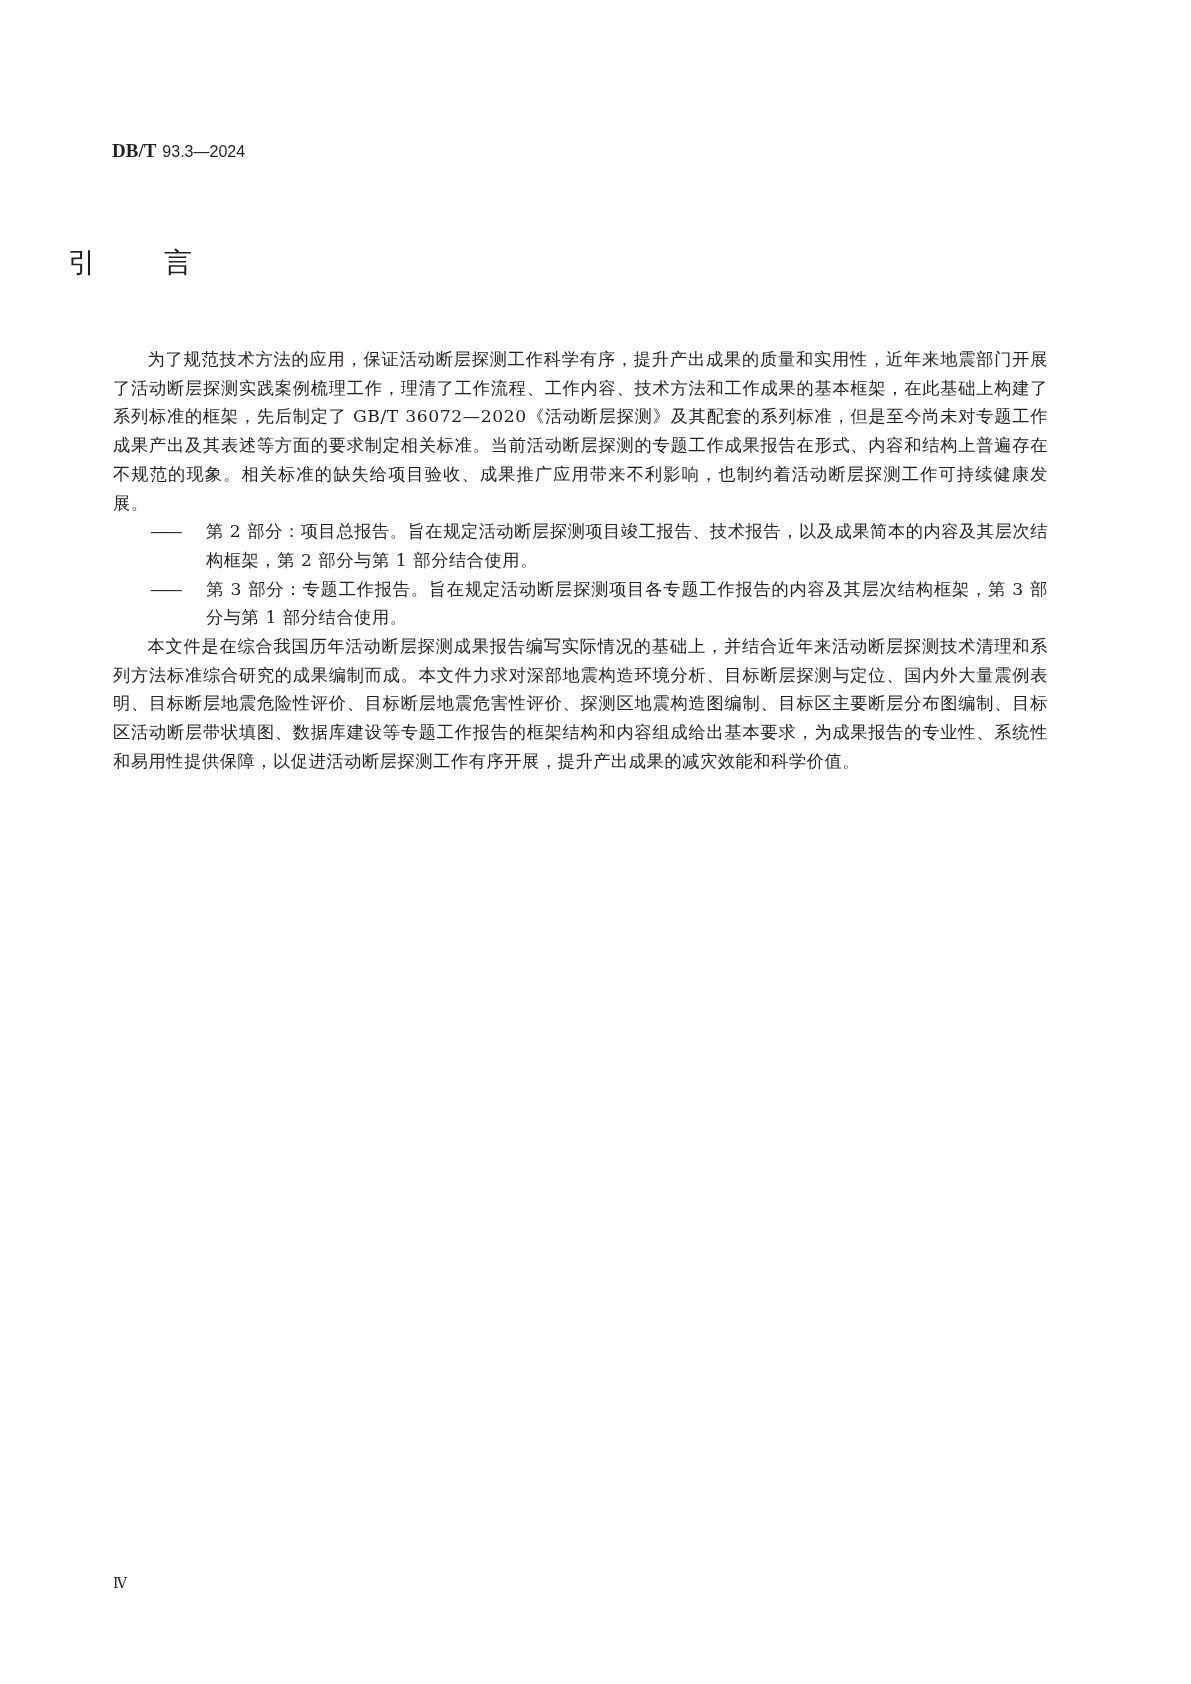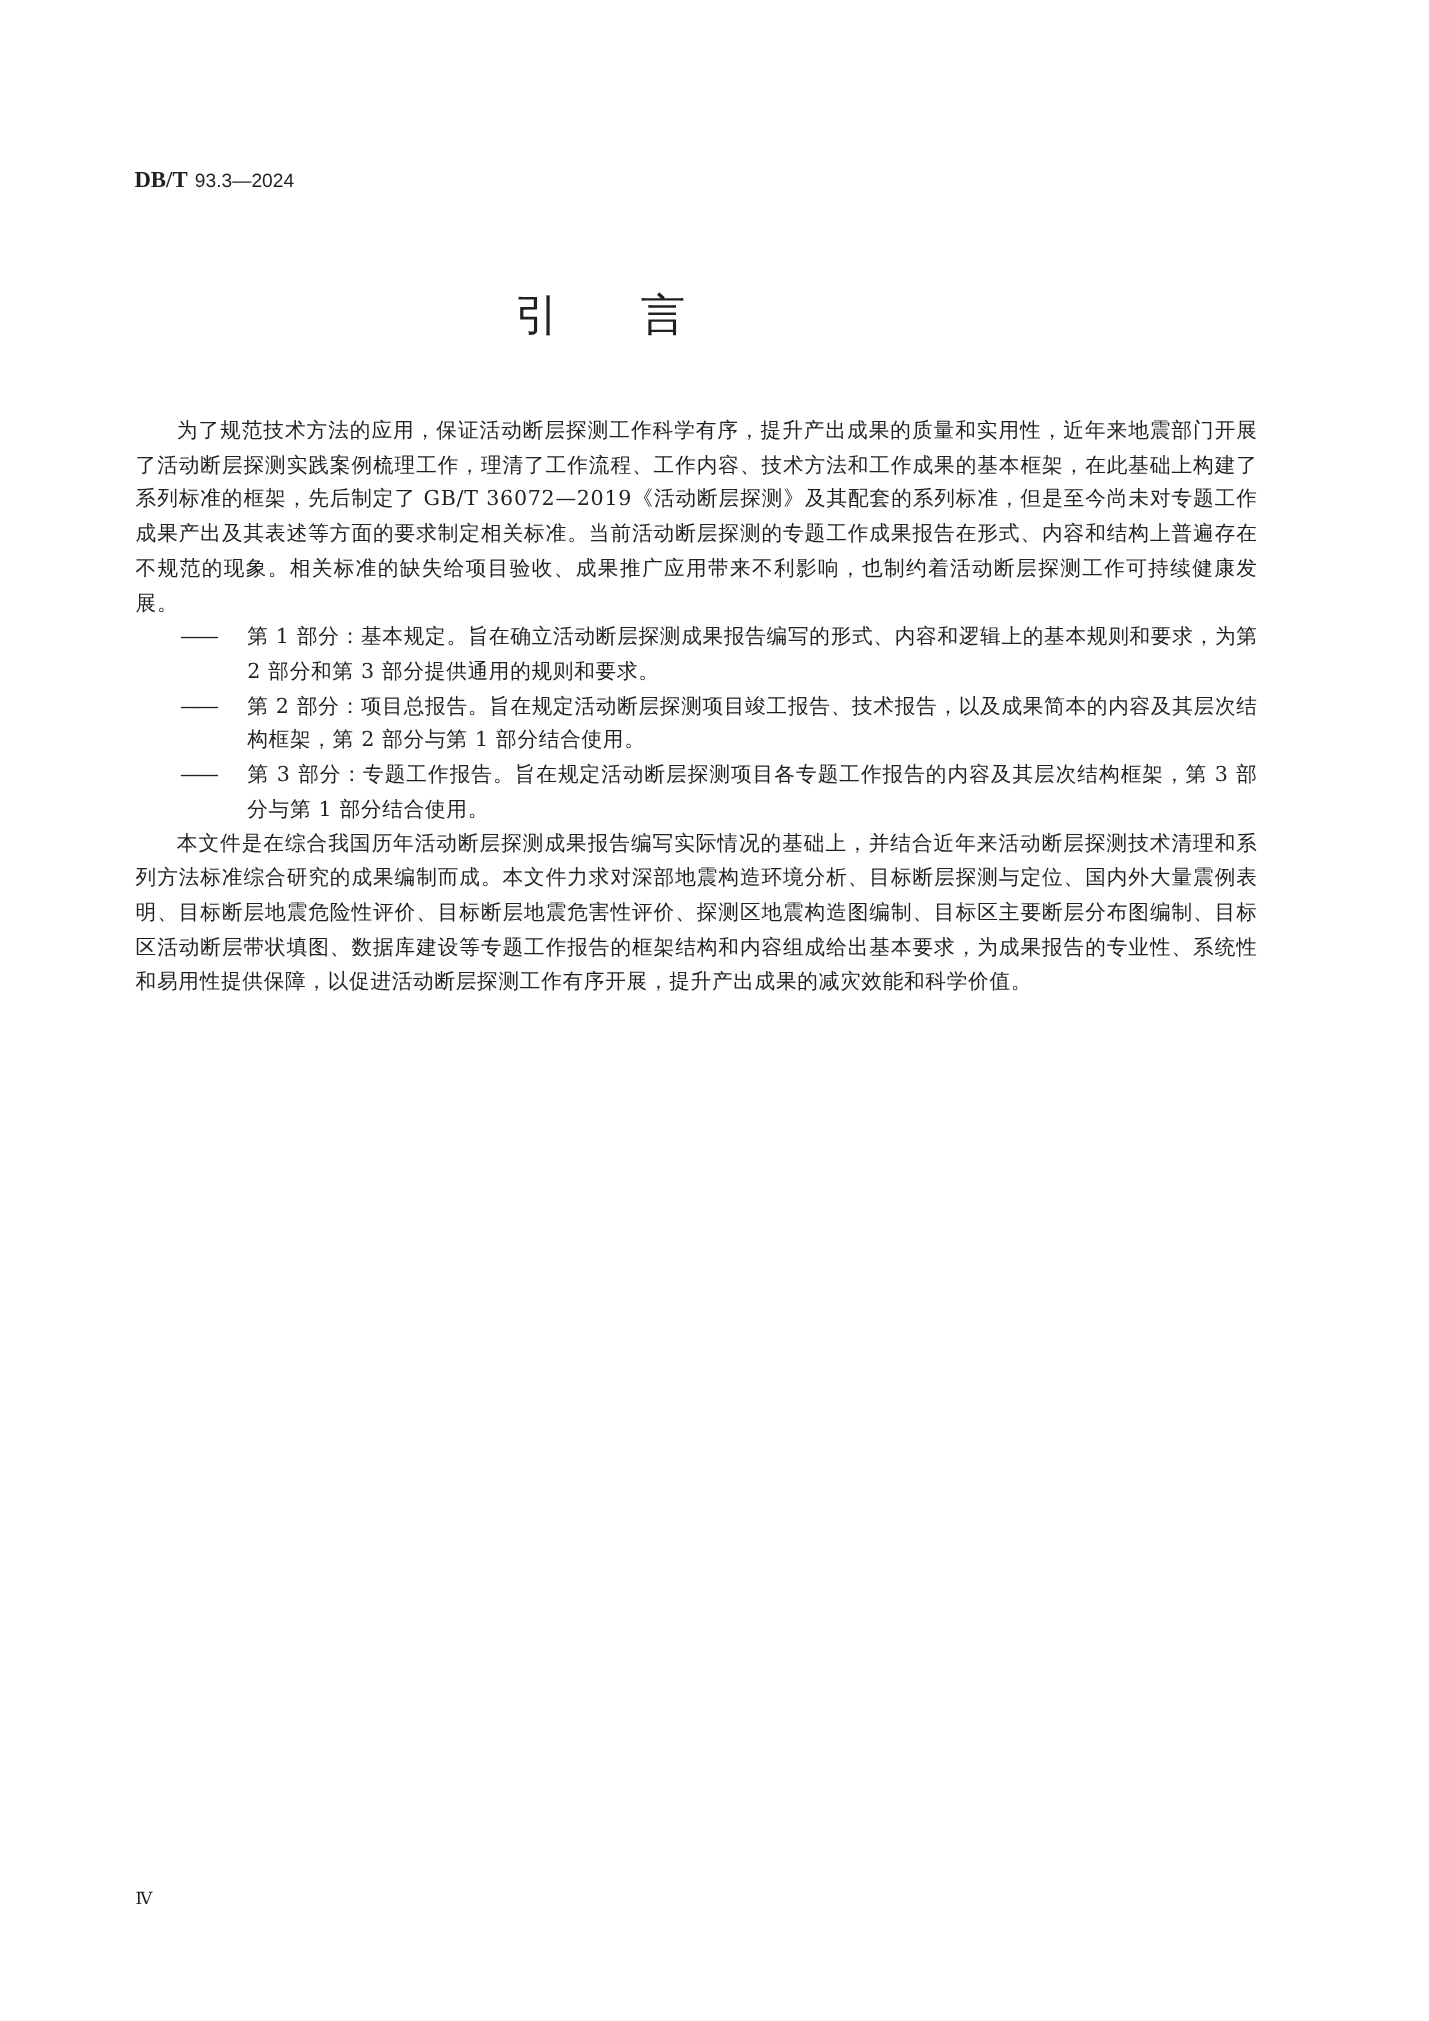--- a/index.html
+++ b/index.html
@@ -32,23 +32,23 @@
       font-family: "Liberation Sans", "DejaVu Sans", sans-serif;
       font-size: 16px;
       margin-left: 6px;
       text-align: center;
     }
     .page-title {
       position: absolute;
       left: 0;
       width: 1000px;
       top: 246px;
-      text-align: center;
+      text-align: left;
       font-family: "DejaVu Sans", sans-serif;
-      font-size: 37px;
+      font-size: 28px;
       line-height: 34px;
       letter-spacing: 68px;
       text-indent: 68px;
       margin: 0;
       font-weight: normal;
     }
     .body-text {
       position: absolute;
       left: 113px;
       top: 345px;
@@ -88,22 +88,21 @@
 </head>
 <body>
 
 <div class="header-code">
   <span class="prefix">DB/T</span><span class="num">93.3—2024</span>
 </div>
 
 <h1 class="page-title">引言</h1>
 
 <div class="body-text">
-  <p class="para">为了规范技术方法的应用，保证活动断层探测工作科学有序，提升产出成果的质量和实用性，近年来地震部门开展了活动断层探测实践案例梳理工作，理清了工作流程、工作内容、技术方法和工作成果的基本框架，在此基础上构建了系列标准的框架，先后制定了 GB/T 36072—2019《活动断层探测》及其配套的系列标准，但是至今尚未对专题工作成果产出及其表述等方面的要求制定相关标准。当前活动断层探测的专题工作成果报告在形式、内容和结构上普遍存在不规范的现象。相关标准的缺失给项目验收、成果推广应用带来不利影响，也制约着活动断层探测工作可持续健康发展。</p>
+  <p class="para">为了规范技术方法的应用，保证活动断层探测工作科学有序，提升产出成果的质量和实用性，近年来地震部门开展了活动断层探测实践案例梳理工作，理清了工作流程、工作内容、技术方法和工作成果的基本框架，在此基础上构建了系列标准的框架，先后制定了 GB/T 36072—2020《活动断层探测》及其配套的系列标准，但是至今尚未对专题工作成果产出及其表述等方面的要求制定相关标准。当前活动断层探测的专题工作成果报告在形式、内容和结构上普遍存在不规范的现象。相关标准的缺失给项目验收、成果推广应用带来不利影响，也制约着活动断层探测工作可持续健康发展。</p>
 
-  <p class="dash-item"><span class="dash">——</span><span>第 1 部分：基本规定。旨在确立活动断层探测成果报告编写的形式、内容和逻辑上的基本规则和要求，为第 2 部分和第 3 部分提供通用的规则和要求。</span></p>
   <p class="dash-item"><span class="dash">——</span><span>第 2 部分：项目总报告。旨在规定活动断层探测项目竣工报告、技术报告，以及成果简本的内容及其层次结构框架，第 2 部分与第 1 部分结合使用。</span></p>
   <p class="dash-item"><span class="dash">——</span><span>第 3 部分：专题工作报告。旨在规定活动断层探测项目各专题工作报告的内容及其层次结构框架，第 3 部分与第 1 部分结合使用。</span></p>
 
   <p class="para">本文件是在综合我国历年活动断层探测成果报告编写实际情况的基础上，并结合近年来活动断层探测技术清理和系列方法标准综合研究的成果编制而成。本文件力求对深部地震构造环境分析、目标断层探测与定位、国内外大量震例表明、目标断层地震危险性评价、目标断层地震危害性评价、探测区地震构造图编制、目标区主要断层分布图编制、目标区活动断层带状填图、数据库建设等专题工作报告的框架结构和内容组成给出基本要求，为成果报告的专业性、系统性和易用性提供保障，以促进活动断层探测工作有序开展，提升产出成果的减灾效能和科学价值。</p>
 </div>
 
 <div class="page-number">Ⅳ</div>
 
 </body></html>

